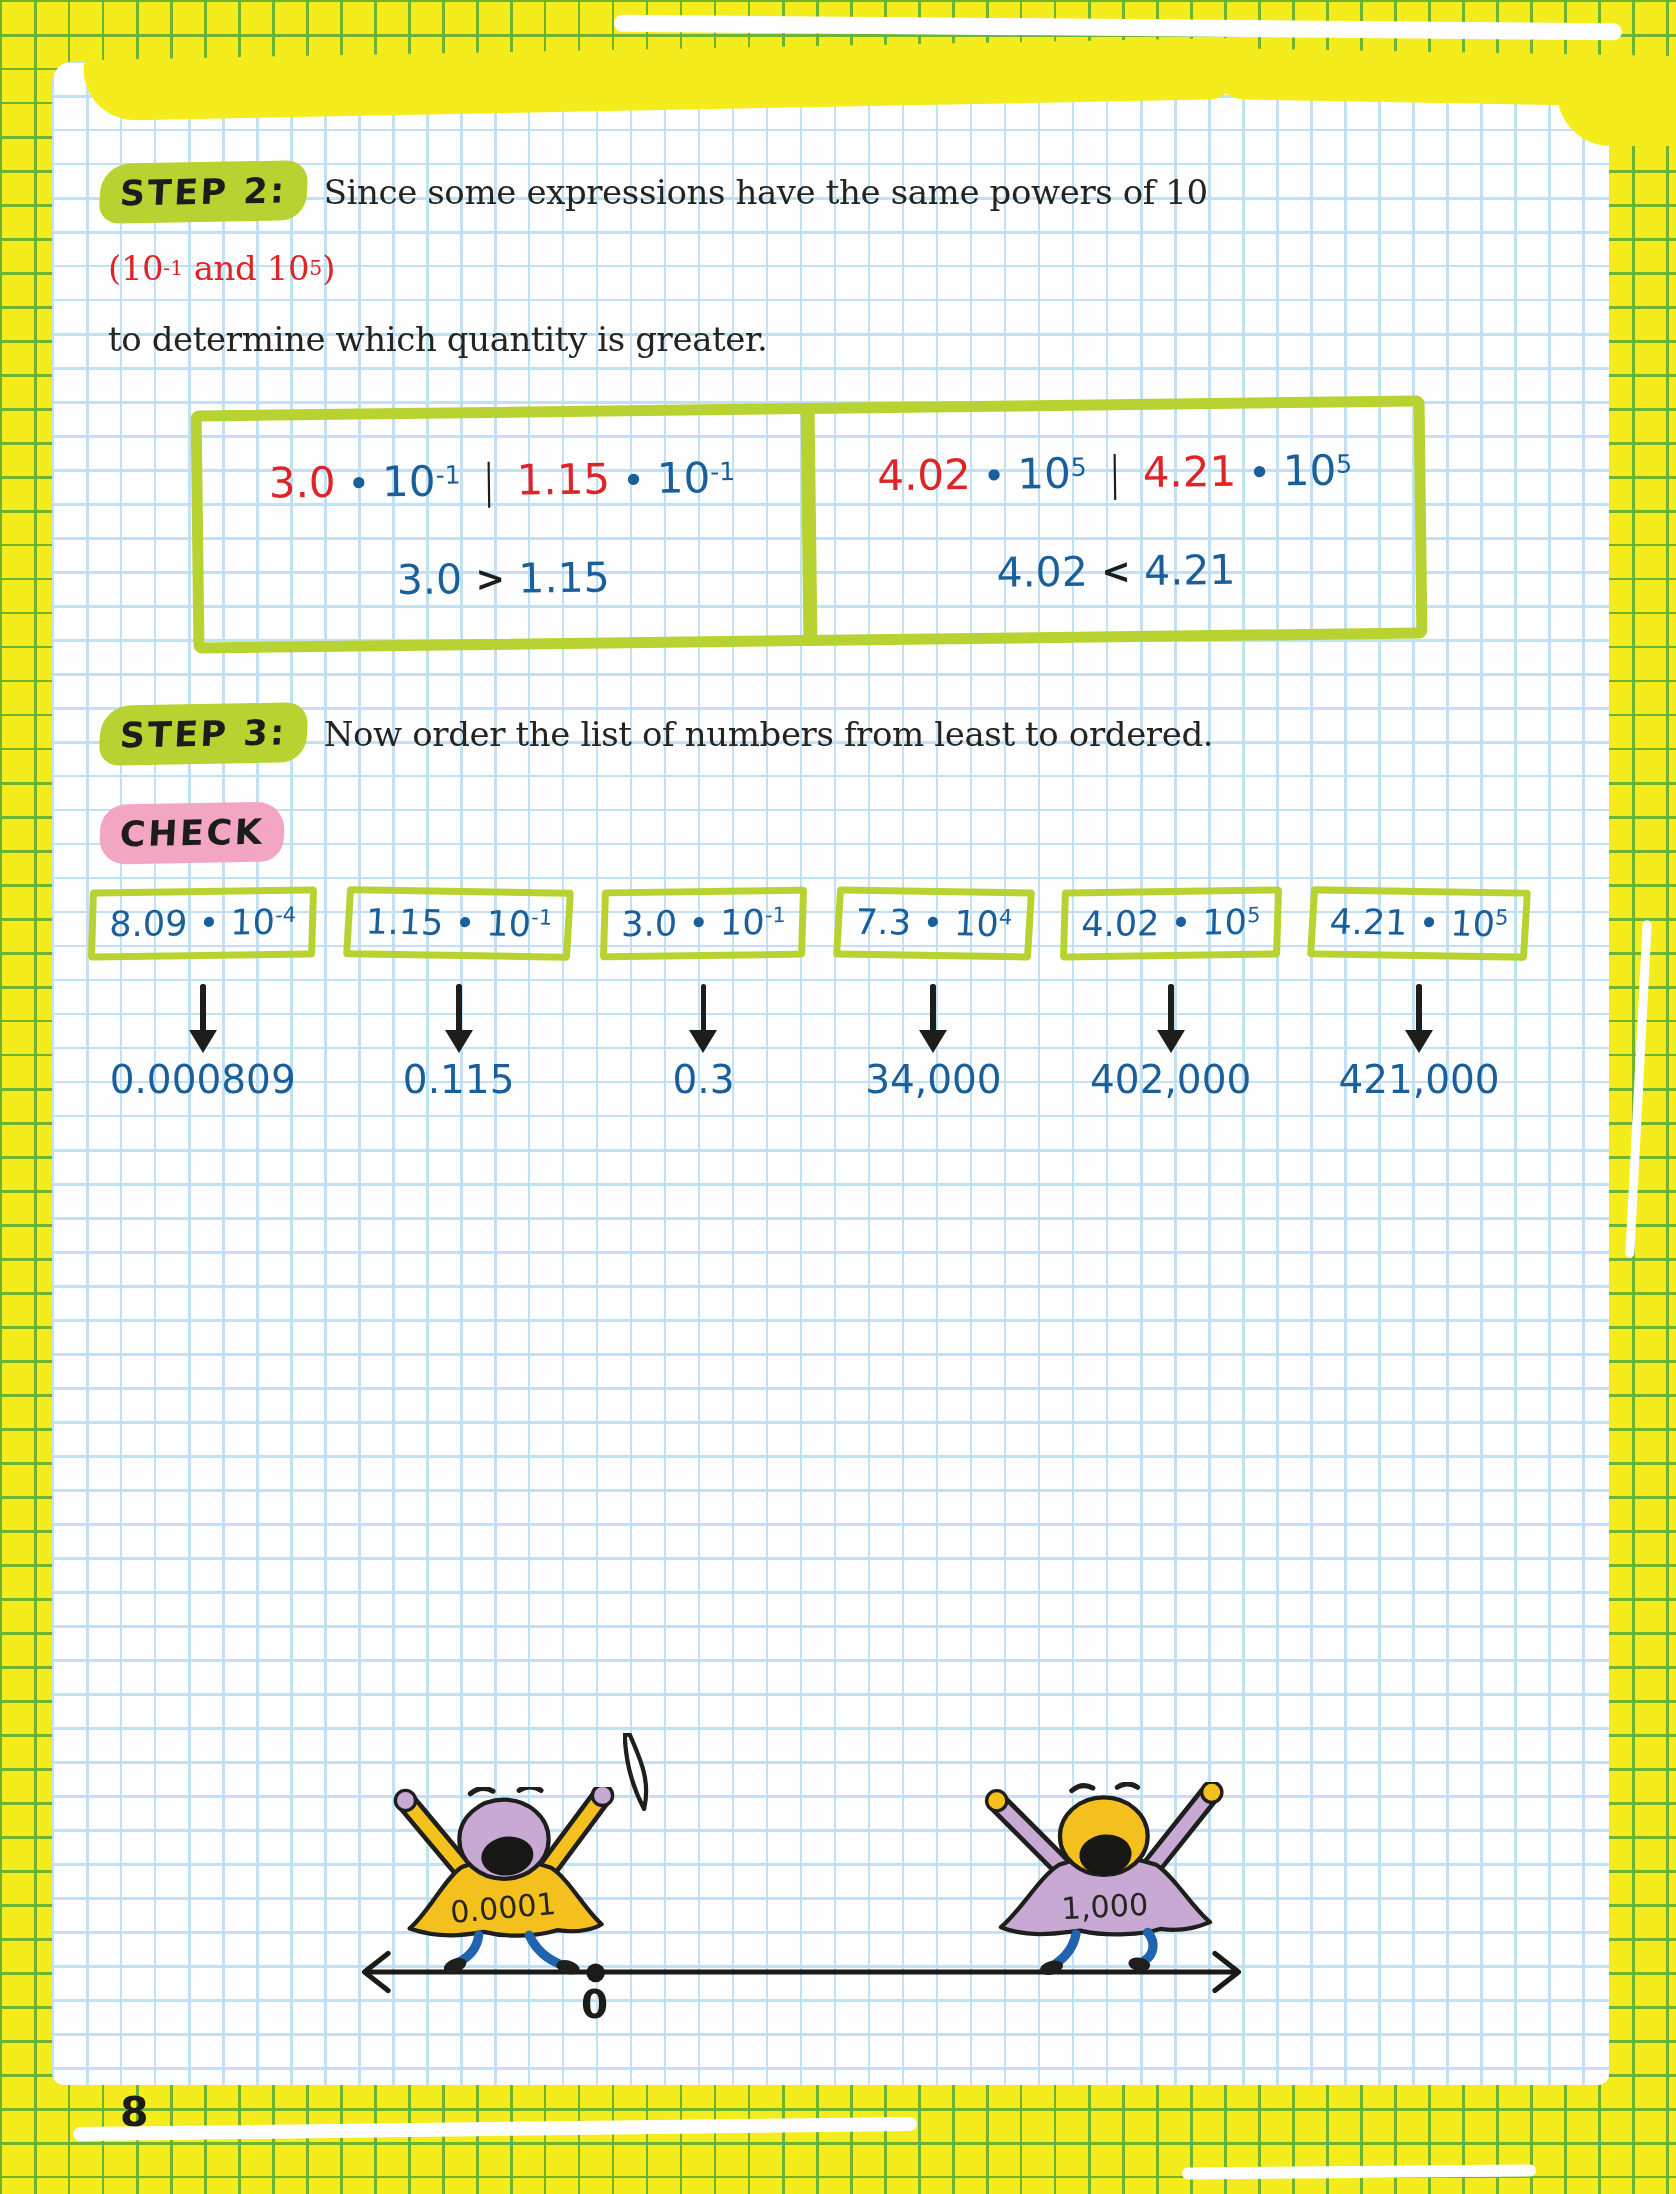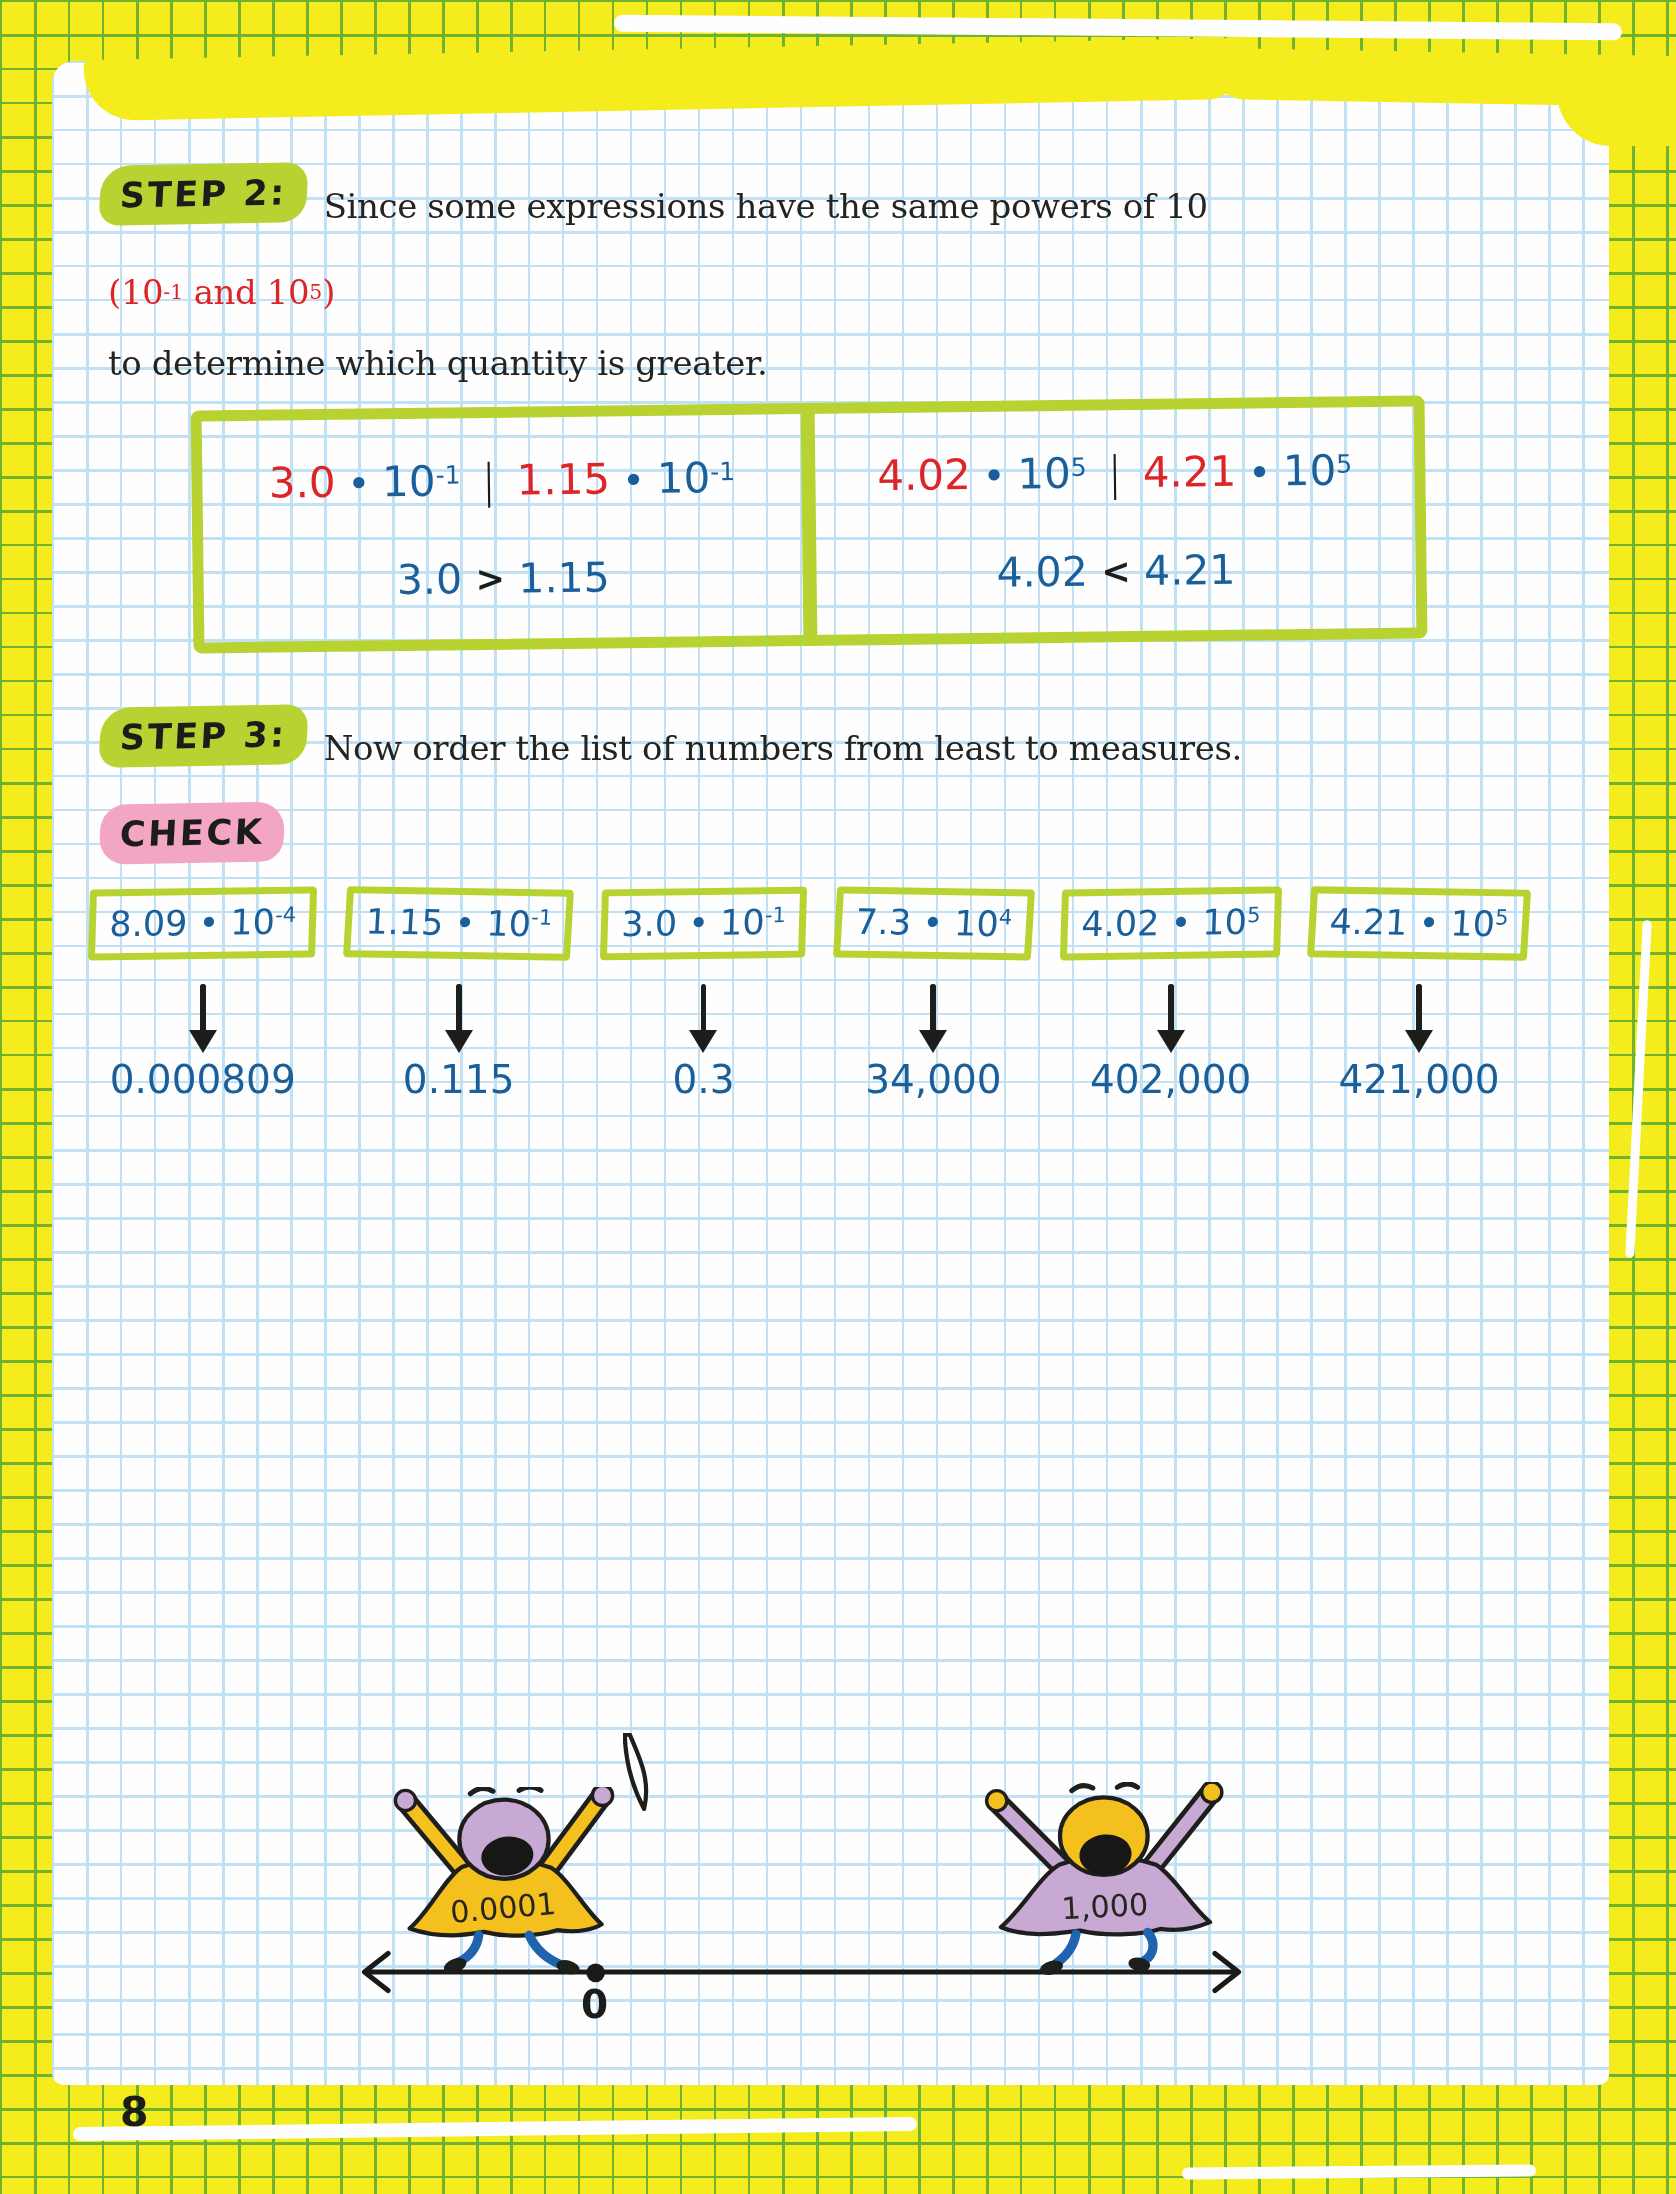--- a/index.html
+++ b/index.html
@@ -32,21 +32,21 @@
   .swash-corner-tr{ left:1557px; top:73px; width:120px; height:73px; border-radius:0 0 0 54px; }
   .streak{ position:absolute; background:#fefefe; z-index:3; border-radius:11.8px; }
   .streak-top{ left:614px; top:18.6px; width:1008px; height:17px; transform:rotate(.5deg); }
   .streak-bottom{ left:73px; top:2122px; width:844px; height:13.5px; transform:rotate(-.7deg); }
   .streak-bottom2{ left:1182px; top:2166px; width:354px; height:11.8px; transform:rotate(-.5deg); }
   .streak-right{ left:1634px; top:920px; width:9.3px; height:338px; transform:rotate(3deg); }
 
   .content{ position:absolute; inset:0; z-index:4; }
 
   
-  .body-text{ font-family:"DejaVu Serif", serif; font-size:34px; color:#232320; letter-spacing:-0.4px;margin-top:24px; }
+  .body-text{ font-family:"DejaVu Serif", serif; font-size:34px; color:#232320; letter-spacing:-0.4px; }
   .em{ }
   .red{ color:#dd2426; }
   .blue{ color:#1a5f9a; }
   .blk{ color:#232320; }
   sup{ font-size:60%; vertical-align:11.8px; letter-spacing:0; }
 
   .pill{
     display:inline-block; background:#b8d331; color:#1c1c1a;
     font-family:"DejaVu Sans", sans-serif; font-weight:800; font-size:35px;
     letter-spacing:2.5px; padding:10px 20px; border-radius:29px 22px 25px 20px;
@@ -166,21 +166,21 @@
         <div class="result-line">
           <span>4.02</span>
           <span class="op">&lt;</span>
           <span>4.21</span>
         </div>
       </div>
     </div>
 
     <div class="row-abs" style="left:100px; top:704px;">
       <span class="pill">STEP 3:</span>
-      <span class="body-text"><span>Now order the list of numbers from </span><span class="em">least</span><span> to </span><span class="em">measures</span><span>.</span></span>
+      <span class="body-text"><span>Now order the list of numbers from </span><span class="em">least</span><span> to </span><span class="em">ordered</span><span>.</span></span>
     </div>
 
     <div class="row-abs" style="left:100px; top:803px;">
       <span class="pill pink">CHECK</span>
     </div>
 
     <div class="sci-row">
       <div class="sci-col">
         <div class="sci-box"><span>8.09</span> <span class="dot">•</span> <span>10</span><sup>-4</sup></div>
         <div class="down-arrow"></div>

